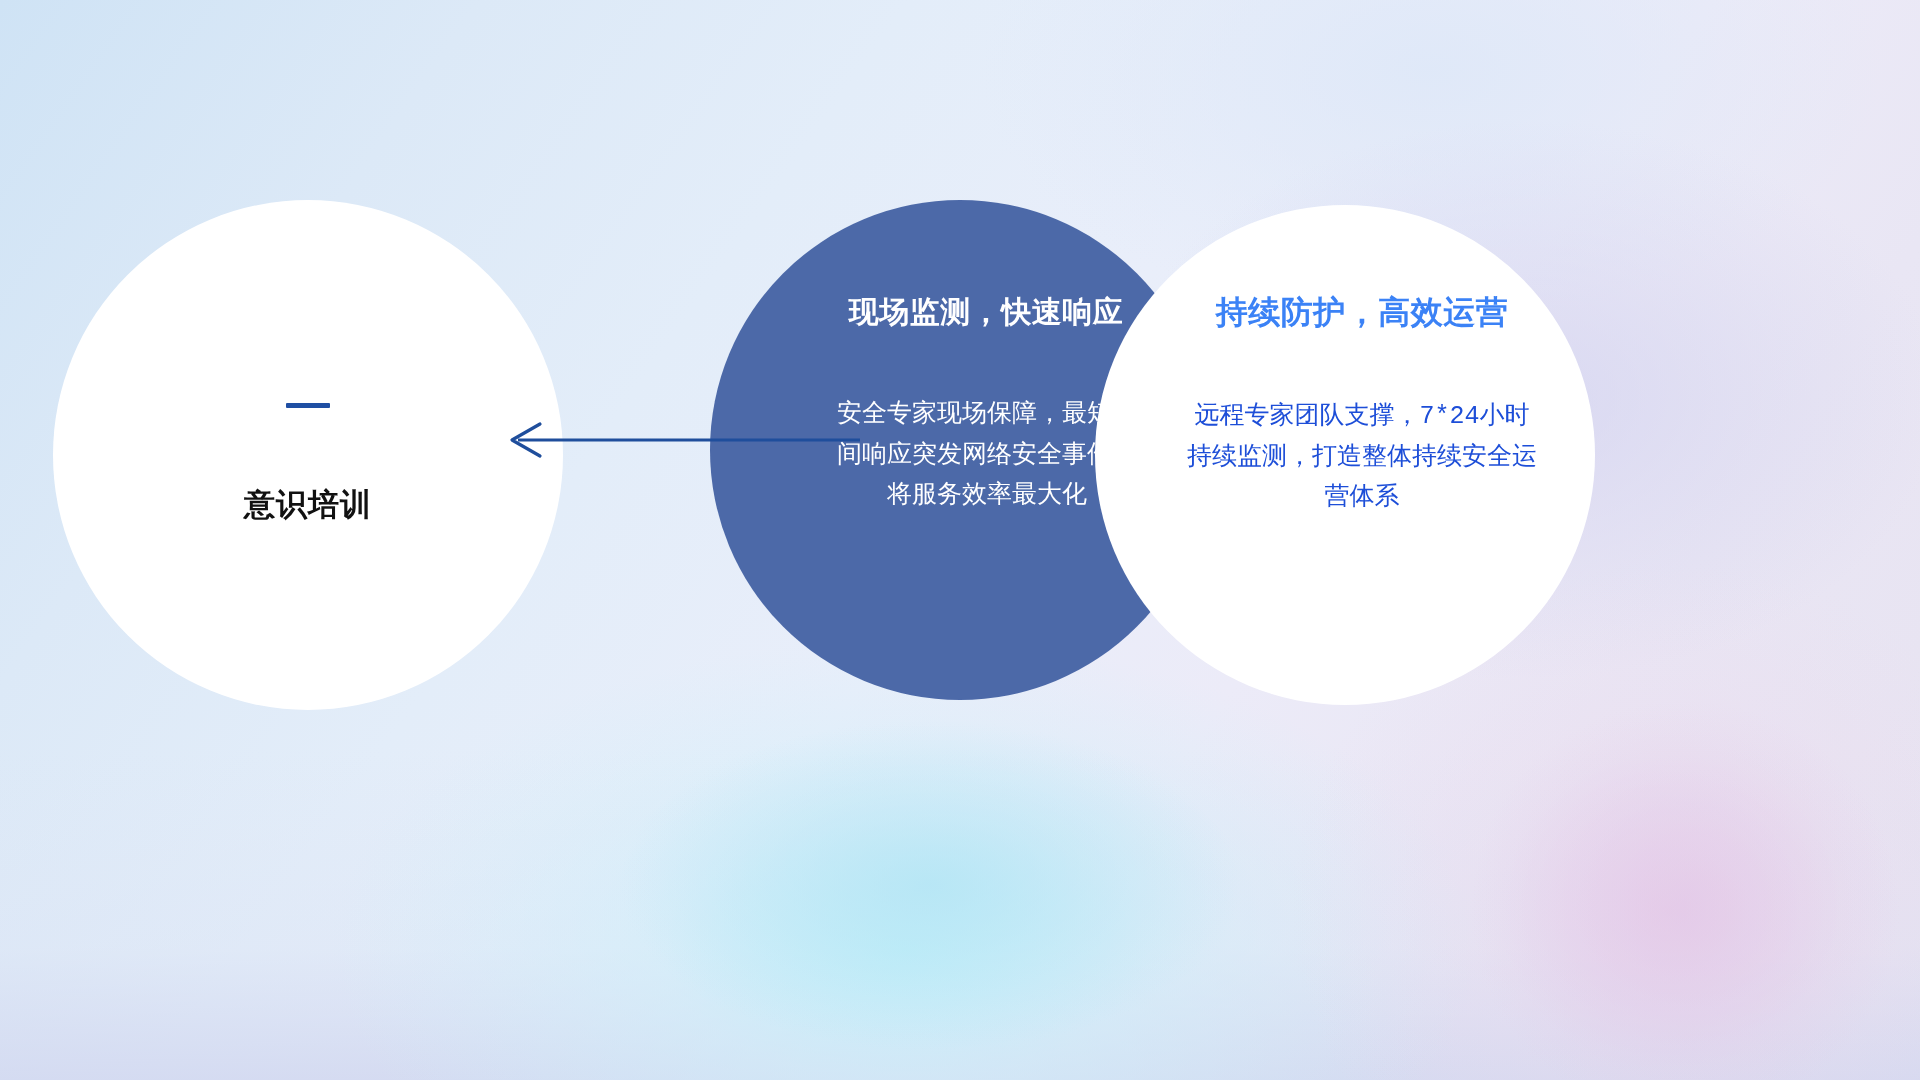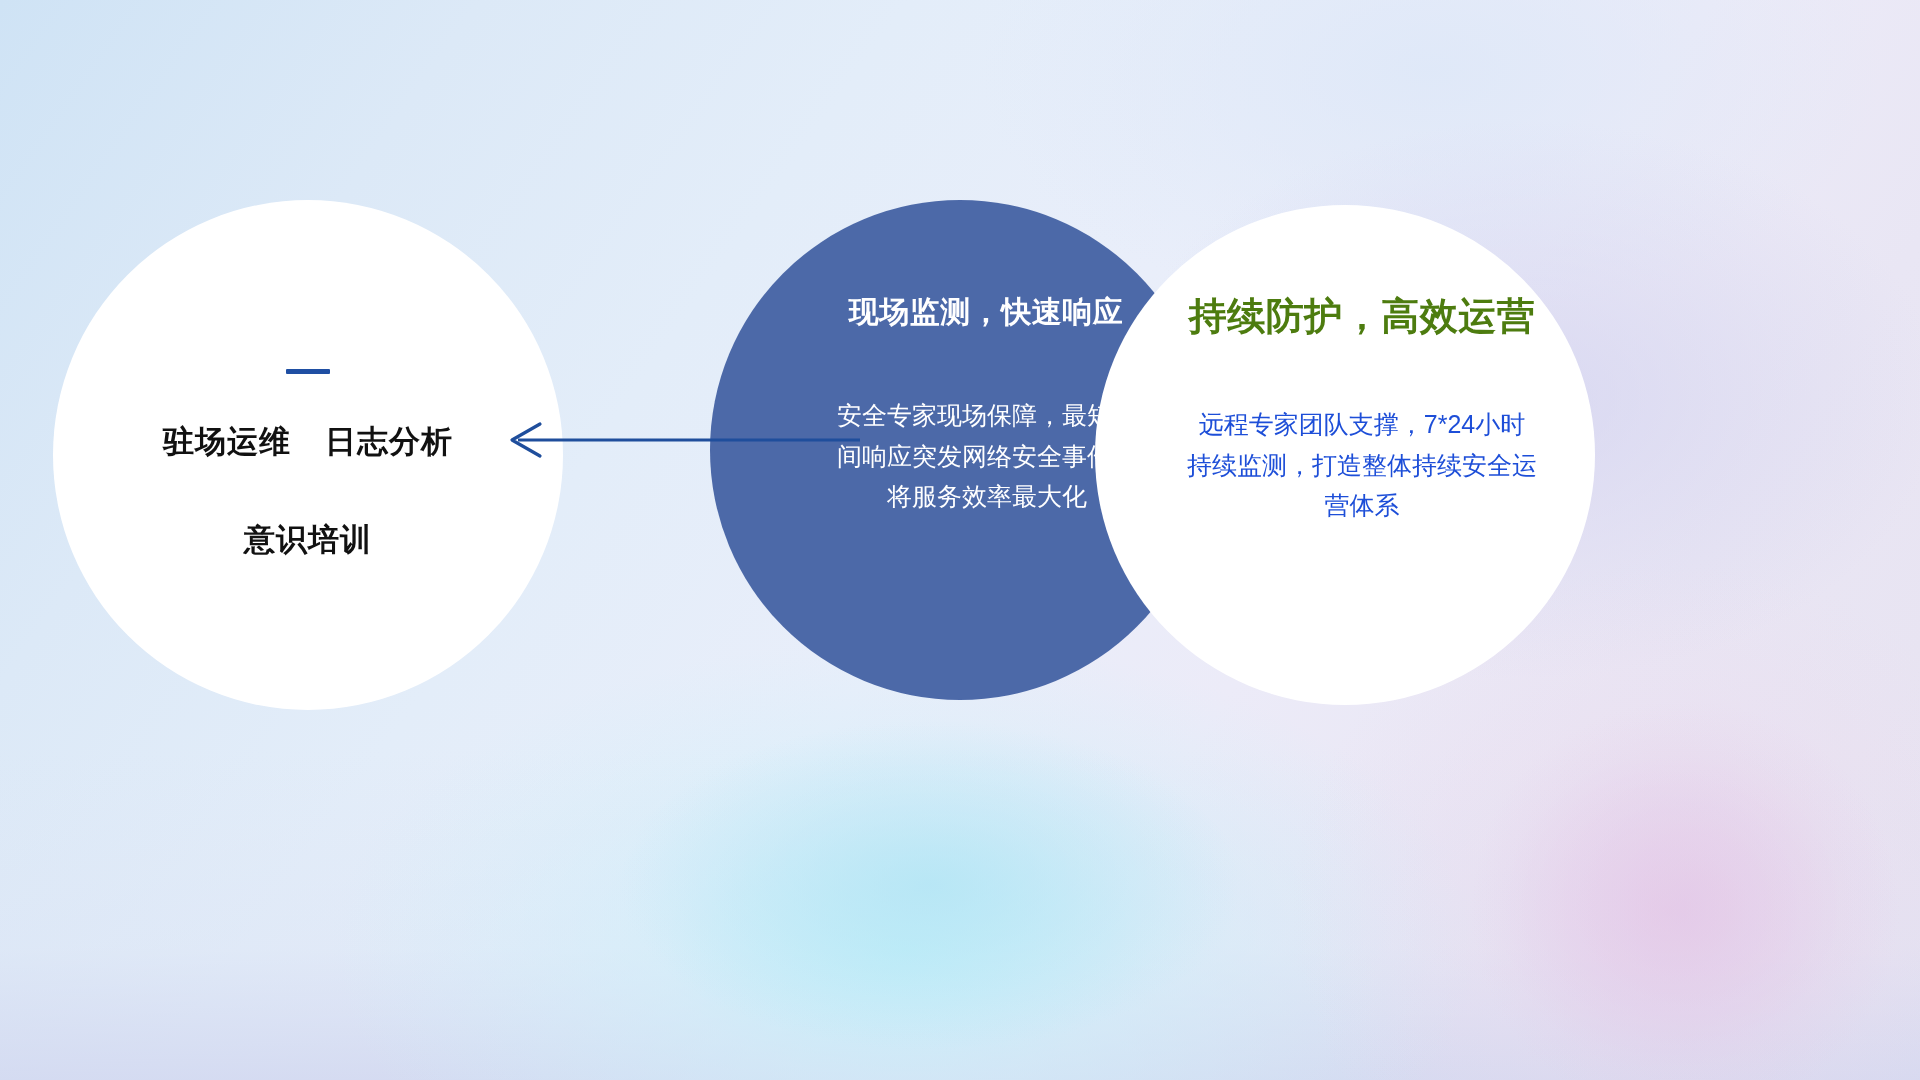--- a/index.html
+++ b/index.html
@@ -83,20 +83,21 @@
       rgba(222,232,248,.9) 0%,
       rgba(228,236,250,0) 100%);
     width:900px;height:500px;left:980px;top:-180px;
   }
 
   
   .circle{
     position:absolute;border-radius:50%;
     display:flex;flex-direction:column;align-items:center;
     box-sizing:border-box;
+    font-family:Liberation Mono, monospace;
   }
   .circle-left{
     width:510px;height:510px;left:53px;top:200px;
     background:#ffffff;
     z-index:3;
   }
   .circle-mid{
     width:500px;height:500px;left:710px;top:200px;
     background:#4c69a8;
     z-index:2;
@@ -142,21 +143,21 @@
     text-align:center;width:300px;margin-top:62px;margin-left:30px;
   }
 
   
   .right-inner{
     width:100%;height:100%;box-sizing:border-box;
     display:flex;flex-direction:column;align-items:center;
     padding:86px 26px 0 60px;
   }
   .right-title{
-    color:#4d7c0f;font-size:38px;font-weight:bold;
+    color:#3b82f6;font-size:32px;font-weight:bold;
     letter-spacing:.5px;white-space:nowrap;
   }
   .right-body{
     color:#1d4ed8;font-size:25px;line-height:1.62;
     text-align:center;width:350px;margin-top:62px;
   }
 
   
   .arrow{
     position:absolute;left:500px;top:418px;width:370px;height:44px;
@@ -176,23 +177,20 @@
   <div class="bg-layer bg-glow-bottom"></div>
   <div class="bg-layer bg-glow-cyan"></div>
   <div class="bg-layer bg-glow-cyan2"></div>
   <div class="bg-layer bg-glow-pink"></div>
   <div class="bg-layer bg-glow-pink2"></div>
 
   <div class="circle circle-left">
     <div class="left-inner">
       <div class="dash"></div>
       <div class="left-line">
-        <span>驻场运维</span><span class="gap"></span><span>日志分析</span>
-      </div>
-      <div class="left-line">
         <span>意识培训</span>
       </div>
     </div>
   </div>
 
   <div class="circle circle-mid">
     <div class="mid-inner">
       <div class="mid-title">现场监测，快速响应</div>
       <div class="mid-body">安全专家现场保障，最短时间响应突发网络安全事件，将服务效率最大化</div>
     </div>

